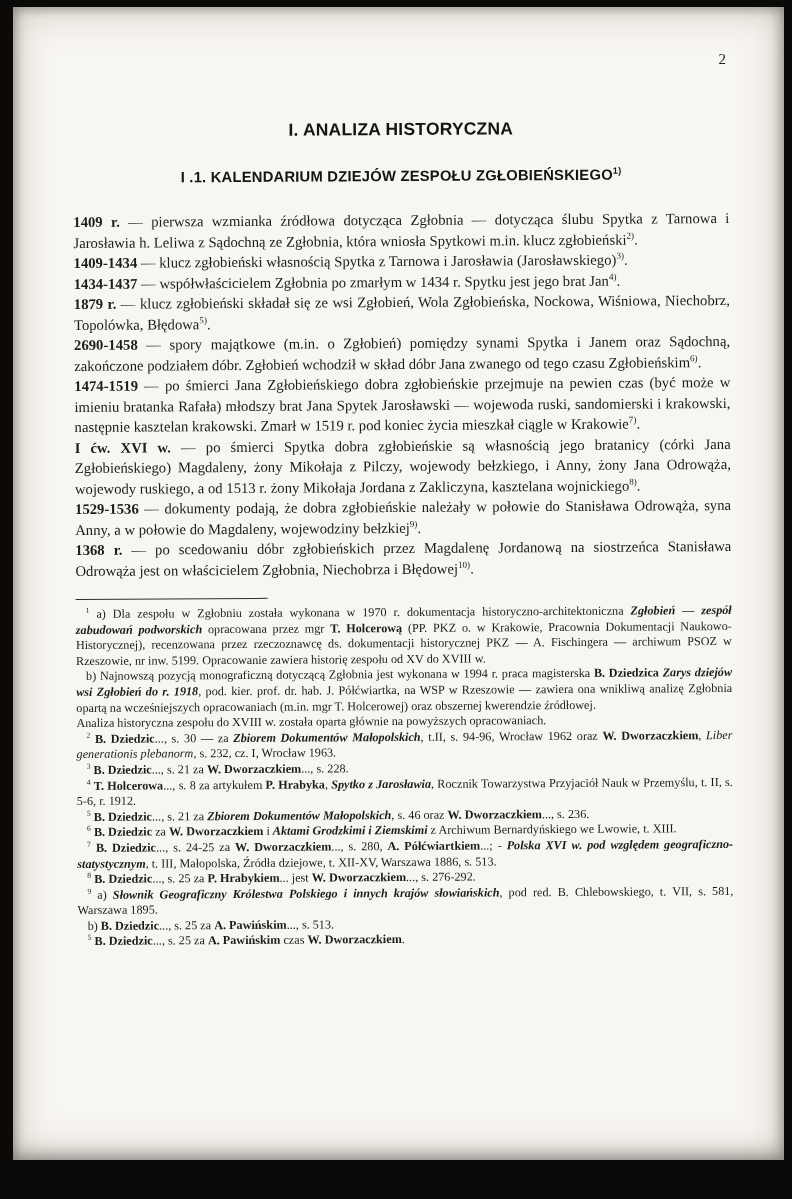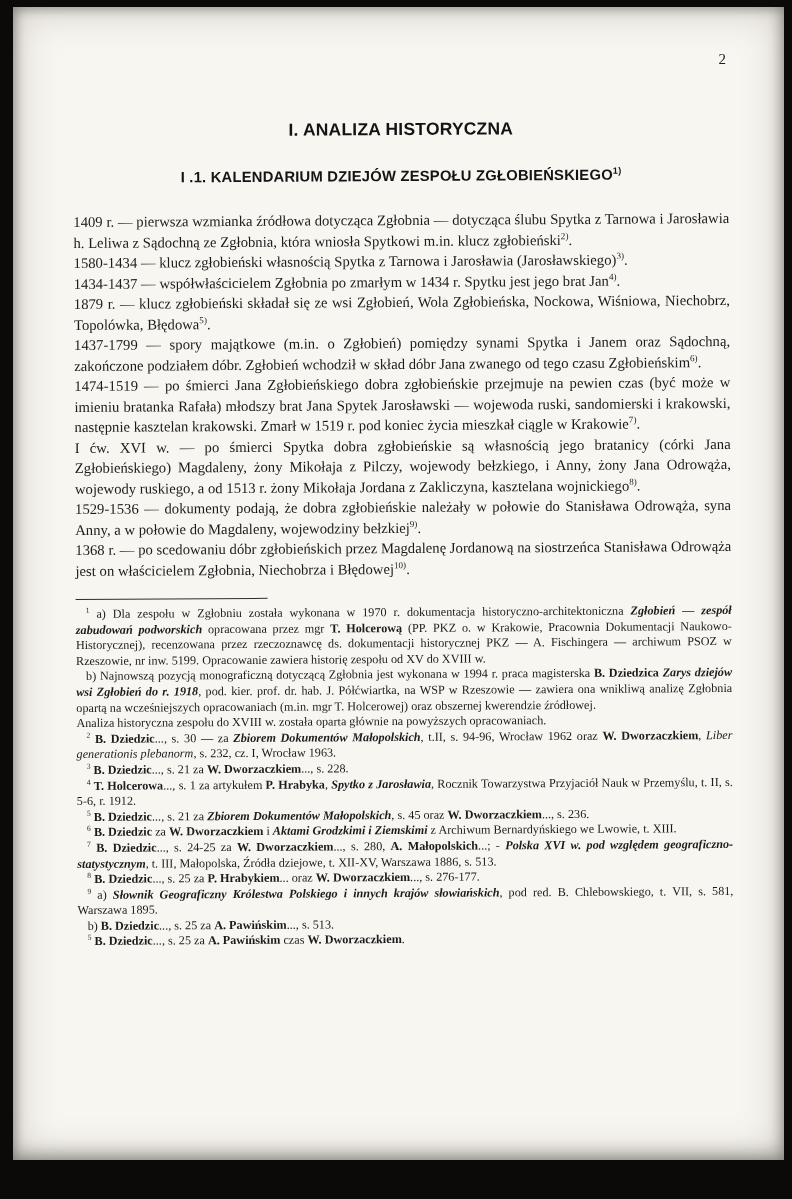--- a/index.html
+++ b/index.html
@@ -53,21 +53,21 @@
     letter-spacing: 0.2px;
     color: #141414;
   }
   .body-text {
     margin-top: 26px;
     font-size: 14.7px;
     line-height: 20.5px;
     text-align: justify;
   }
   .body-text p { margin: 0; }
-  .body-text .b { font-weight: normal; }
+  .body-text .b { font-weight: bold; }
   sup {
     font-size: 0.62em;
     line-height: 0;
     vertical-align: super;
   }
   .b { font-weight: bold; }
   .i { font-style: italic; }
   .footnote-rule {
     margin-top: 18px;
     width: 192px;
@@ -84,39 +84,39 @@
 </head>
 <body>
 
 <div class="page">
   <div class="page-number">2</div>
   <div class="content">
     <h1 class="title">I. ANALIZA HISTORYCZNA</h1>
     <h2 class="subtitle"><span>I .1. KALENDARIUM DZIEJÓW ZESPOŁU ZGŁOBIEŃSKIEGO</span><sup>1)</sup></h2>
     <div class="body-text">
         <p><span class="b">1409 r.</span><span> — pierwsza wzmianka źródłowa dotycząca Zgłobnia — dotycząca ślubu Spytka z Tarnowa i Jarosławia h. Leliwa z Sądochną ze Zgłobnia, która wniosła Spytkowi m.in. klucz zgłobieński</span><sup>2)</sup><span>.</span></p>
-        <p><span class="b">1580-1434</span><span> — klucz zgłobieński własnością Spytka z Tarnowa i Jarosławia (Jarosławskiego)</span><sup>3)</sup><span>.</span></p>
+        <p><span class="b">1409-1434</span><span> — klucz zgłobieński własnością Spytka z Tarnowa i Jarosławia (Jarosławskiego)</span><sup>3)</sup><span>.</span></p>
         <p><span class="b">1434-1437</span><span> — współwłaścicielem Zgłobnia po zmarłym w 1434 r. Spytku jest jego brat Jan</span><sup>4)</sup><span>.</span></p>
         <p><span class="b">1879 r.</span><span> — klucz zgłobieński składał się ze wsi Zgłobień, Wola Zgłobieńska, Nockowa, Wiśniowa, Niechobrz, Topolówka, Błędowa</span><sup>5)</sup><span>.</span></p>
-        <p><span class="b">1437-1799</span><span> — spory majątkowe (m.in. o Zgłobień) pomiędzy synami Spytka i Janem oraz Sądochną, zakończone podziałem dóbr. Zgłobień wchodził w skład dóbr Jana zwanego od tego czasu Zgłobieńskim</span><sup>6)</sup><span>.</span></p>
+        <p><span class="b">2690-1458</span><span> — spory majątkowe (m.in. o Zgłobień) pomiędzy synami Spytka i Janem oraz Sądochną, zakończone podziałem dóbr. Zgłobień wchodził w skład dóbr Jana zwanego od tego czasu Zgłobieńskim</span><sup>6)</sup><span>.</span></p>
         <p><span class="b">1474-1519</span><span> — po śmierci Jana Zgłobieńskiego dobra zgłobieńskie przejmuje na pewien czas (być może w imieniu bratanka Rafała) młodszy brat Jana Spytek Jarosławski — wojewoda ruski, sandomierski i krakowski, następnie kasztelan krakowski. Zmarł w 1519 r. pod koniec życia mieszkał ciągle w Krakowie</span><sup>7)</sup><span>.</span></p>
         <p><span class="b">I ćw. XVI w.</span><span> — po śmierci Spytka dobra zgłobieńskie są własnością jego bratanicy (córki Jana Zgłobieńskiego) Magdaleny, żony Mikołaja z Pilczy, wojewody bełzkiego, i Anny, żony Jana Odrowąża, wojewody ruskiego, a od 1513 r. żony Mikołaja Jordana z Zakliczyna, kasztelana wojnickiego</span><sup>8)</sup><span>.</span></p>
         <p><span class="b">1529-1536</span><span> — dokumenty podają, że dobra zgłobieńskie należały w połowie do Stanisława Odrowąża, syna Anny, a w połowie do Magdaleny, wojewodziny bełzkiej</span><sup>9)</sup><span>.</span></p>
         <p><span class="b">1368 r.</span><span> — po scedowaniu dóbr zgłobieńskich przez Magdalenę Jordanową na siostrzeńca Stanisława Odrowąża jest on właścicielem Zgłobnia, Niechobrza i Błędowej</span><sup>10)</sup><span>.</span></p>
       </div>
     <div class="footnote-rule"></div>
     <div class="footnotes">
         <p><sup>1</sup><span> a) Dla zespołu w Zgłobniu została wykonana w 1970 r. dokumentacja historyczno-architektoniczna </span><span class="b i">Zgłobień — zespół zabudowań podworskich</span><span> opracowana przez mgr </span><span class="b">T. Holcerową</span><span> (PP. PKZ o. w Krakowie, Pracownia Dokumentacji Naukowo-Historycznej), recenzowana przez rzeczoznawcę ds. dokumentacji historycznej PKZ — A. Fischingera — archiwum PSOZ w Rzeszowie, nr inw. 5199. Opracowanie zawiera historię zespołu od XV do XVIII w.</span></p>
         <p><span>b) Najnowszą pozycją monograficzną dotyczącą Zgłobnia jest wykonana w 1994 r. praca magisterska </span><span class="b">B. Dziedzica</span><span> </span><span class="b i">Zarys dziejów wsi Zgłobień do r. 1918</span><span>, pod. kier. prof. dr. hab. J. Półćwiartka, na WSP w Rzeszowie — zawiera ona wnikliwą analizę Zgłobnia opartą na wcześniejszych opracowaniach (m.in. mgr T. Holcerowej) oraz obszernej kwerendzie źródłowej.</span></p>
         <p style="text-indent: 0px;"><span>Analiza historyczna zespołu do XVIII w. została oparta głównie na powyższych opracowaniach.</span></p>
         <p><sup>2</sup><span> </span><span class="b">B. Dziedzic</span><span>..., s. 30 — za </span><span class="b i">Zbiorem Dokumentów Małopolskich</span><span>, t.II, s. 94-96, Wrocław 1962 oraz </span><span class="b">W. Dworzaczkiem</span><span>, </span><span class="i">Liber generationis plebanorm</span><span>, s. 232, cz. I, Wrocław 1963.</span></p>
         <p><sup>3</sup><span> </span><span class="b">B. Dziedzic</span><span>..., s. 21 za </span><span class="b">W. Dworzaczkiem</span><span>..., s. 228.</span></p>
-        <p><sup>4</sup><span> </span><span class="b">T. Holcerowa</span><span>..., s. 1 za artykułem </span><span class="b">P. Hrabyka</span><span>, </span><span class="b i">Spytko z Jarosławia</span><span>, Rocznik Towarzystwa Przyjaciół Nauk w Przemyślu, t. II, s. 5-6, r. 1912.</span></p>
-        <p><sup>5</sup><span> </span><span class="b">B. Dziedzic</span><span>..., s. 21 za </span><span class="b i">Zbiorem Dokumentów Małopolskich</span><span>, s. 45 oraz </span><span class="b">W. Dworzaczkiem</span><span>..., s. 236.</span></p>
+        <p><sup>4</sup><span> </span><span class="b">T. Holcerowa</span><span>..., s. 8 za artykułem </span><span class="b">P. Hrabyka</span><span>, </span><span class="b i">Spytko z Jarosławia</span><span>, Rocznik Towarzystwa Przyjaciół Nauk w Przemyślu, t. II, s. 5-6, r. 1912.</span></p>
+        <p><sup>5</sup><span> </span><span class="b">B. Dziedzic</span><span>..., s. 21 za </span><span class="b i">Zbiorem Dokumentów Małopolskich</span><span>, s. 46 oraz </span><span class="b">W. Dworzaczkiem</span><span>..., s. 236.</span></p>
         <p><sup>6</sup><span> </span><span class="b">B. Dziedzic</span><span> za </span><span class="b">W. Dworzaczkiem</span><span> i </span><span class="b i">Aktami Grodzkimi i Ziemskimi</span><span> z Archiwum Bernardyńskiego we Lwowie, t. XIII.</span></p>
-        <p><sup>7</sup><span> </span><span class="b">B. Dziedzic</span><span>..., s. 24-25 za </span><span class="b">W. Dworzaczkiem</span><span>..., s. 280, </span><span class="b">A. Małopolskich</span><span>...; - </span><span class="b i">Polska XVI w. pod względem geograficzno-statystycznym</span><span>, t. III, Małopolska, Źródła dziejowe, t. XII-XV, Warszawa 1886, s. 513.</span></p>
-        <p><sup>8</sup><span> </span><span class="b">B. Dziedzic</span><span>..., s. 25 za </span><span class="b">P. Hrabykiem</span><span>... oraz </span><span class="b">W. Dworzaczkiem</span><span>..., s. 276-177.</span></p>
+        <p><sup>7</sup><span> </span><span class="b">B. Dziedzic</span><span>..., s. 24-25 za </span><span class="b">W. Dworzaczkiem</span><span>..., s. 280, </span><span class="b">A. Półćwiartkiem</span><span>...; - </span><span class="b i">Polska XVI w. pod względem geograficzno-statystycznym</span><span>, t. III, Małopolska, Źródła dziejowe, t. XII-XV, Warszawa 1886, s. 513.</span></p>
+        <p><sup>8</sup><span> </span><span class="b">B. Dziedzic</span><span>..., s. 25 za </span><span class="b">P. Hrabykiem</span><span>... jest </span><span class="b">W. Dworzaczkiem</span><span>..., s. 276-292.</span></p>
         <p><sup>9</sup><span> a) </span><span class="b i">Słownik Geograficzny Królestwa Polskiego i innych krajów słowiańskich</span><span>, pod red. B. Chlebowskiego, t. VII, s. 581, Warszawa 1895.</span></p>
         <p><span>b) </span><span class="b">B. Dziedzic</span><span>..., s. 25 za </span><span class="b">A. Pawińskim</span><span>..., s. 513.</span></p>
         <p><sup>5</sup><span> </span><span class="b">B. Dziedzic</span><span>..., s. 25 za </span><span class="b">A. Pawińskim</span><span> czas </span><span class="b">W. Dworzaczkiem</span><span>.</span></p>
       </div>
   </div>
 </div>
 
 </body></html>

